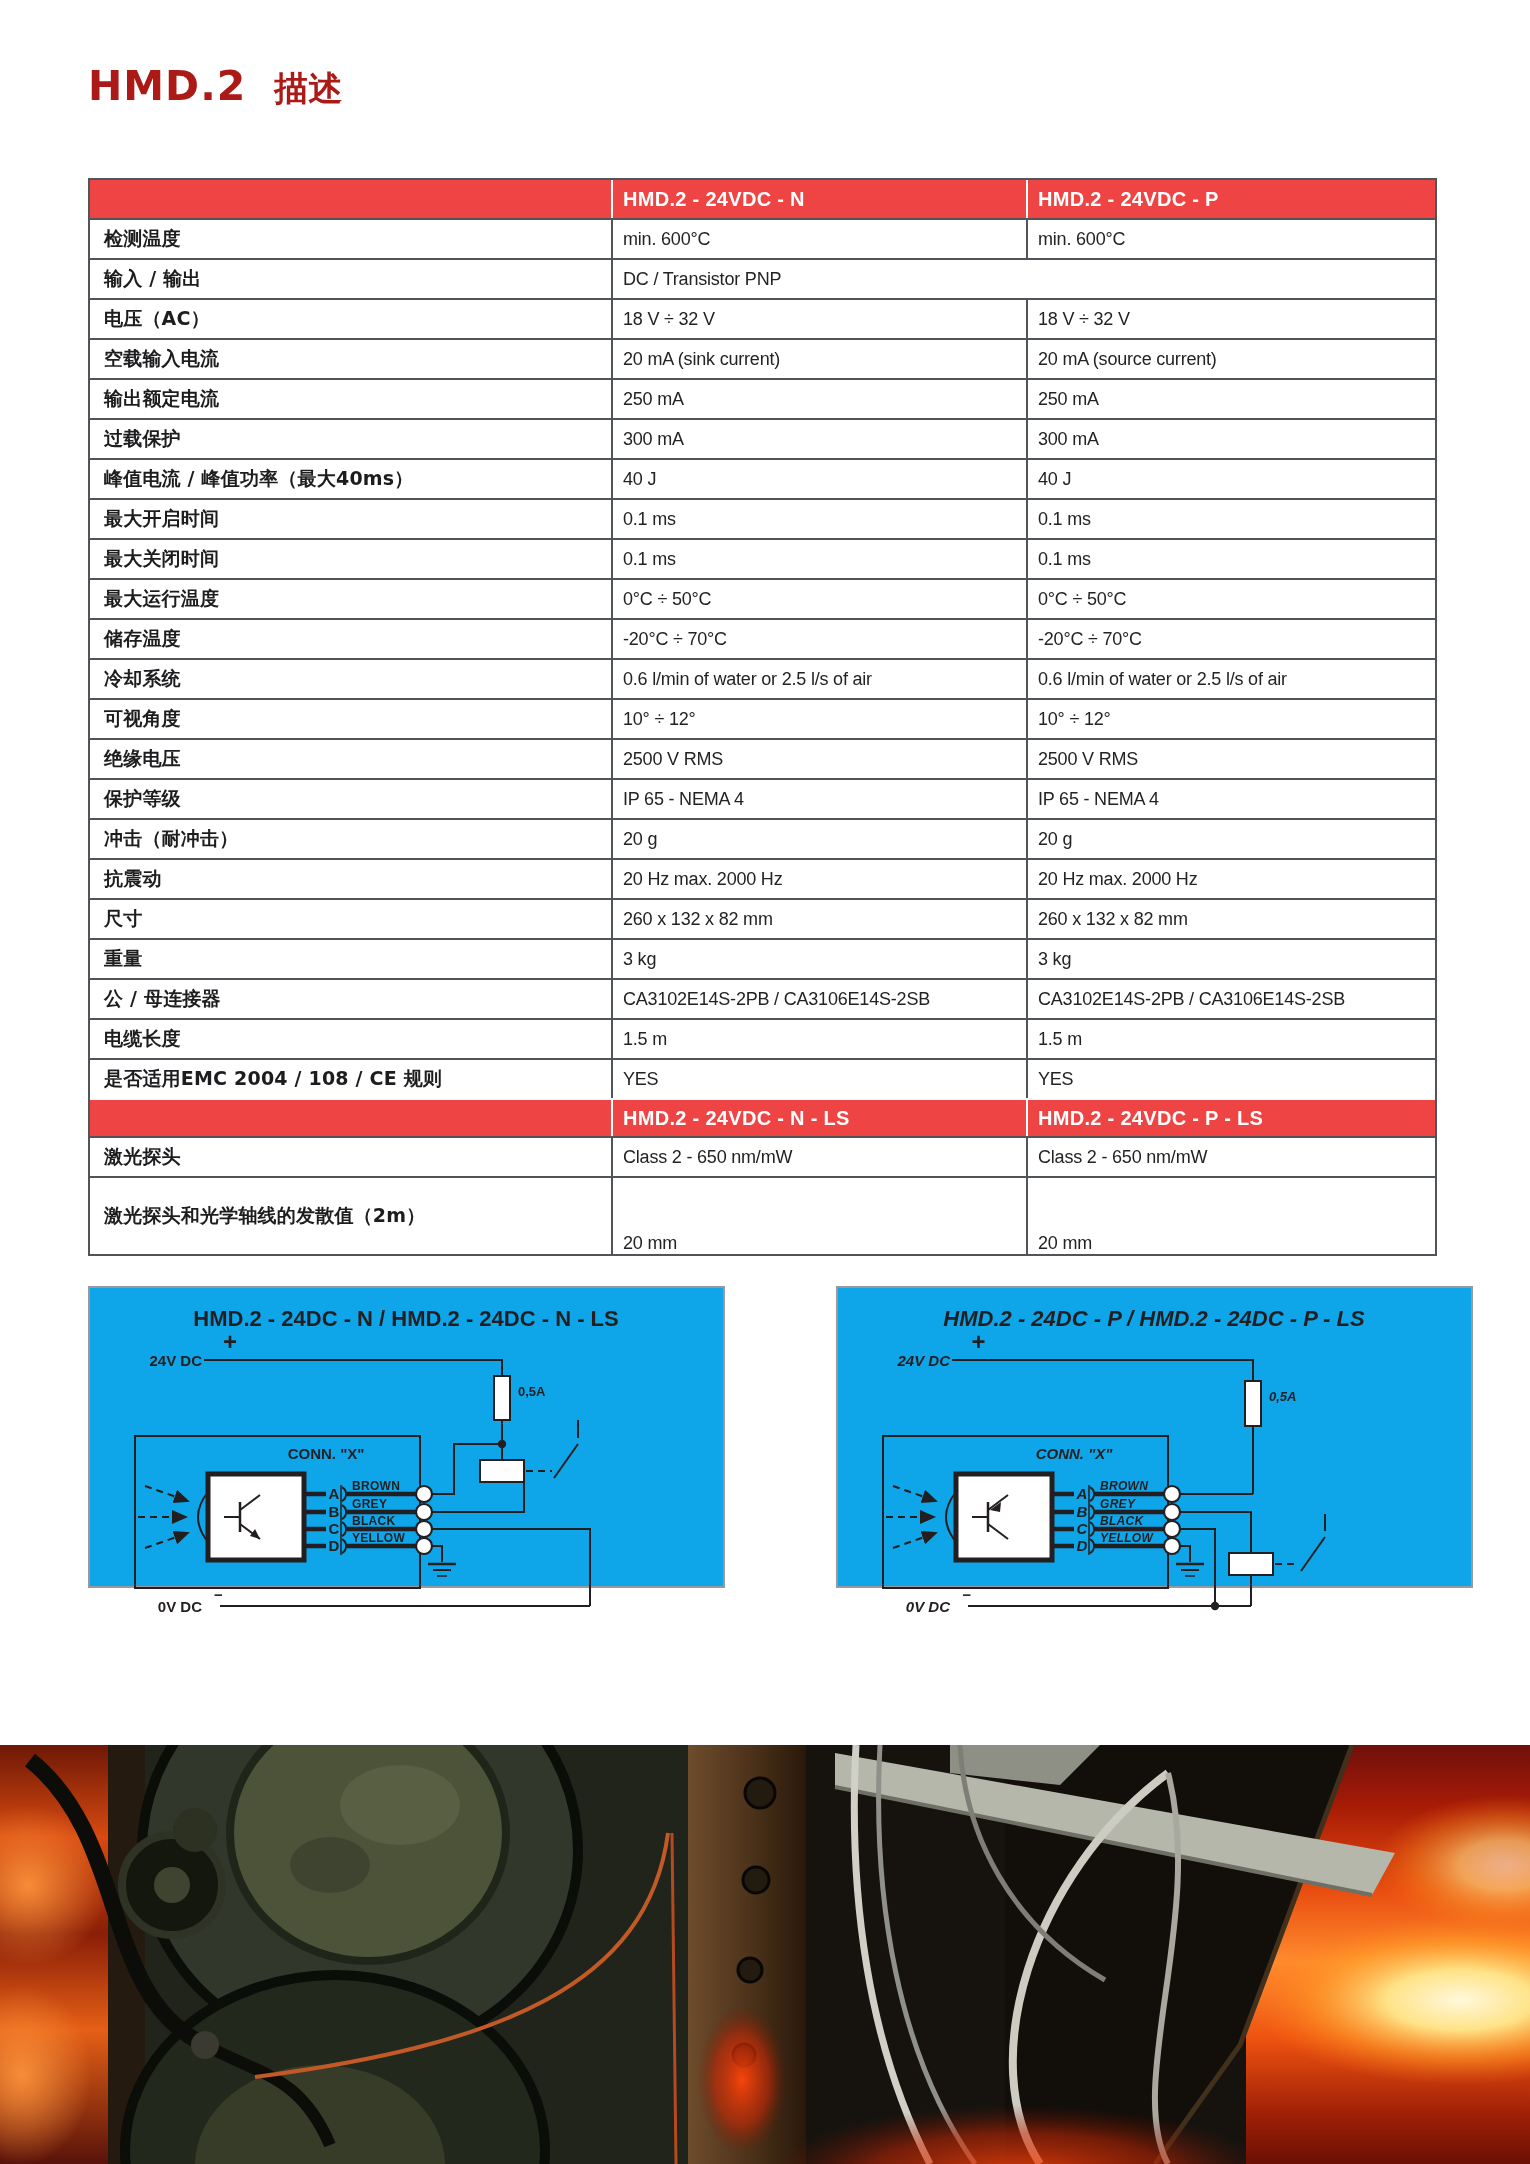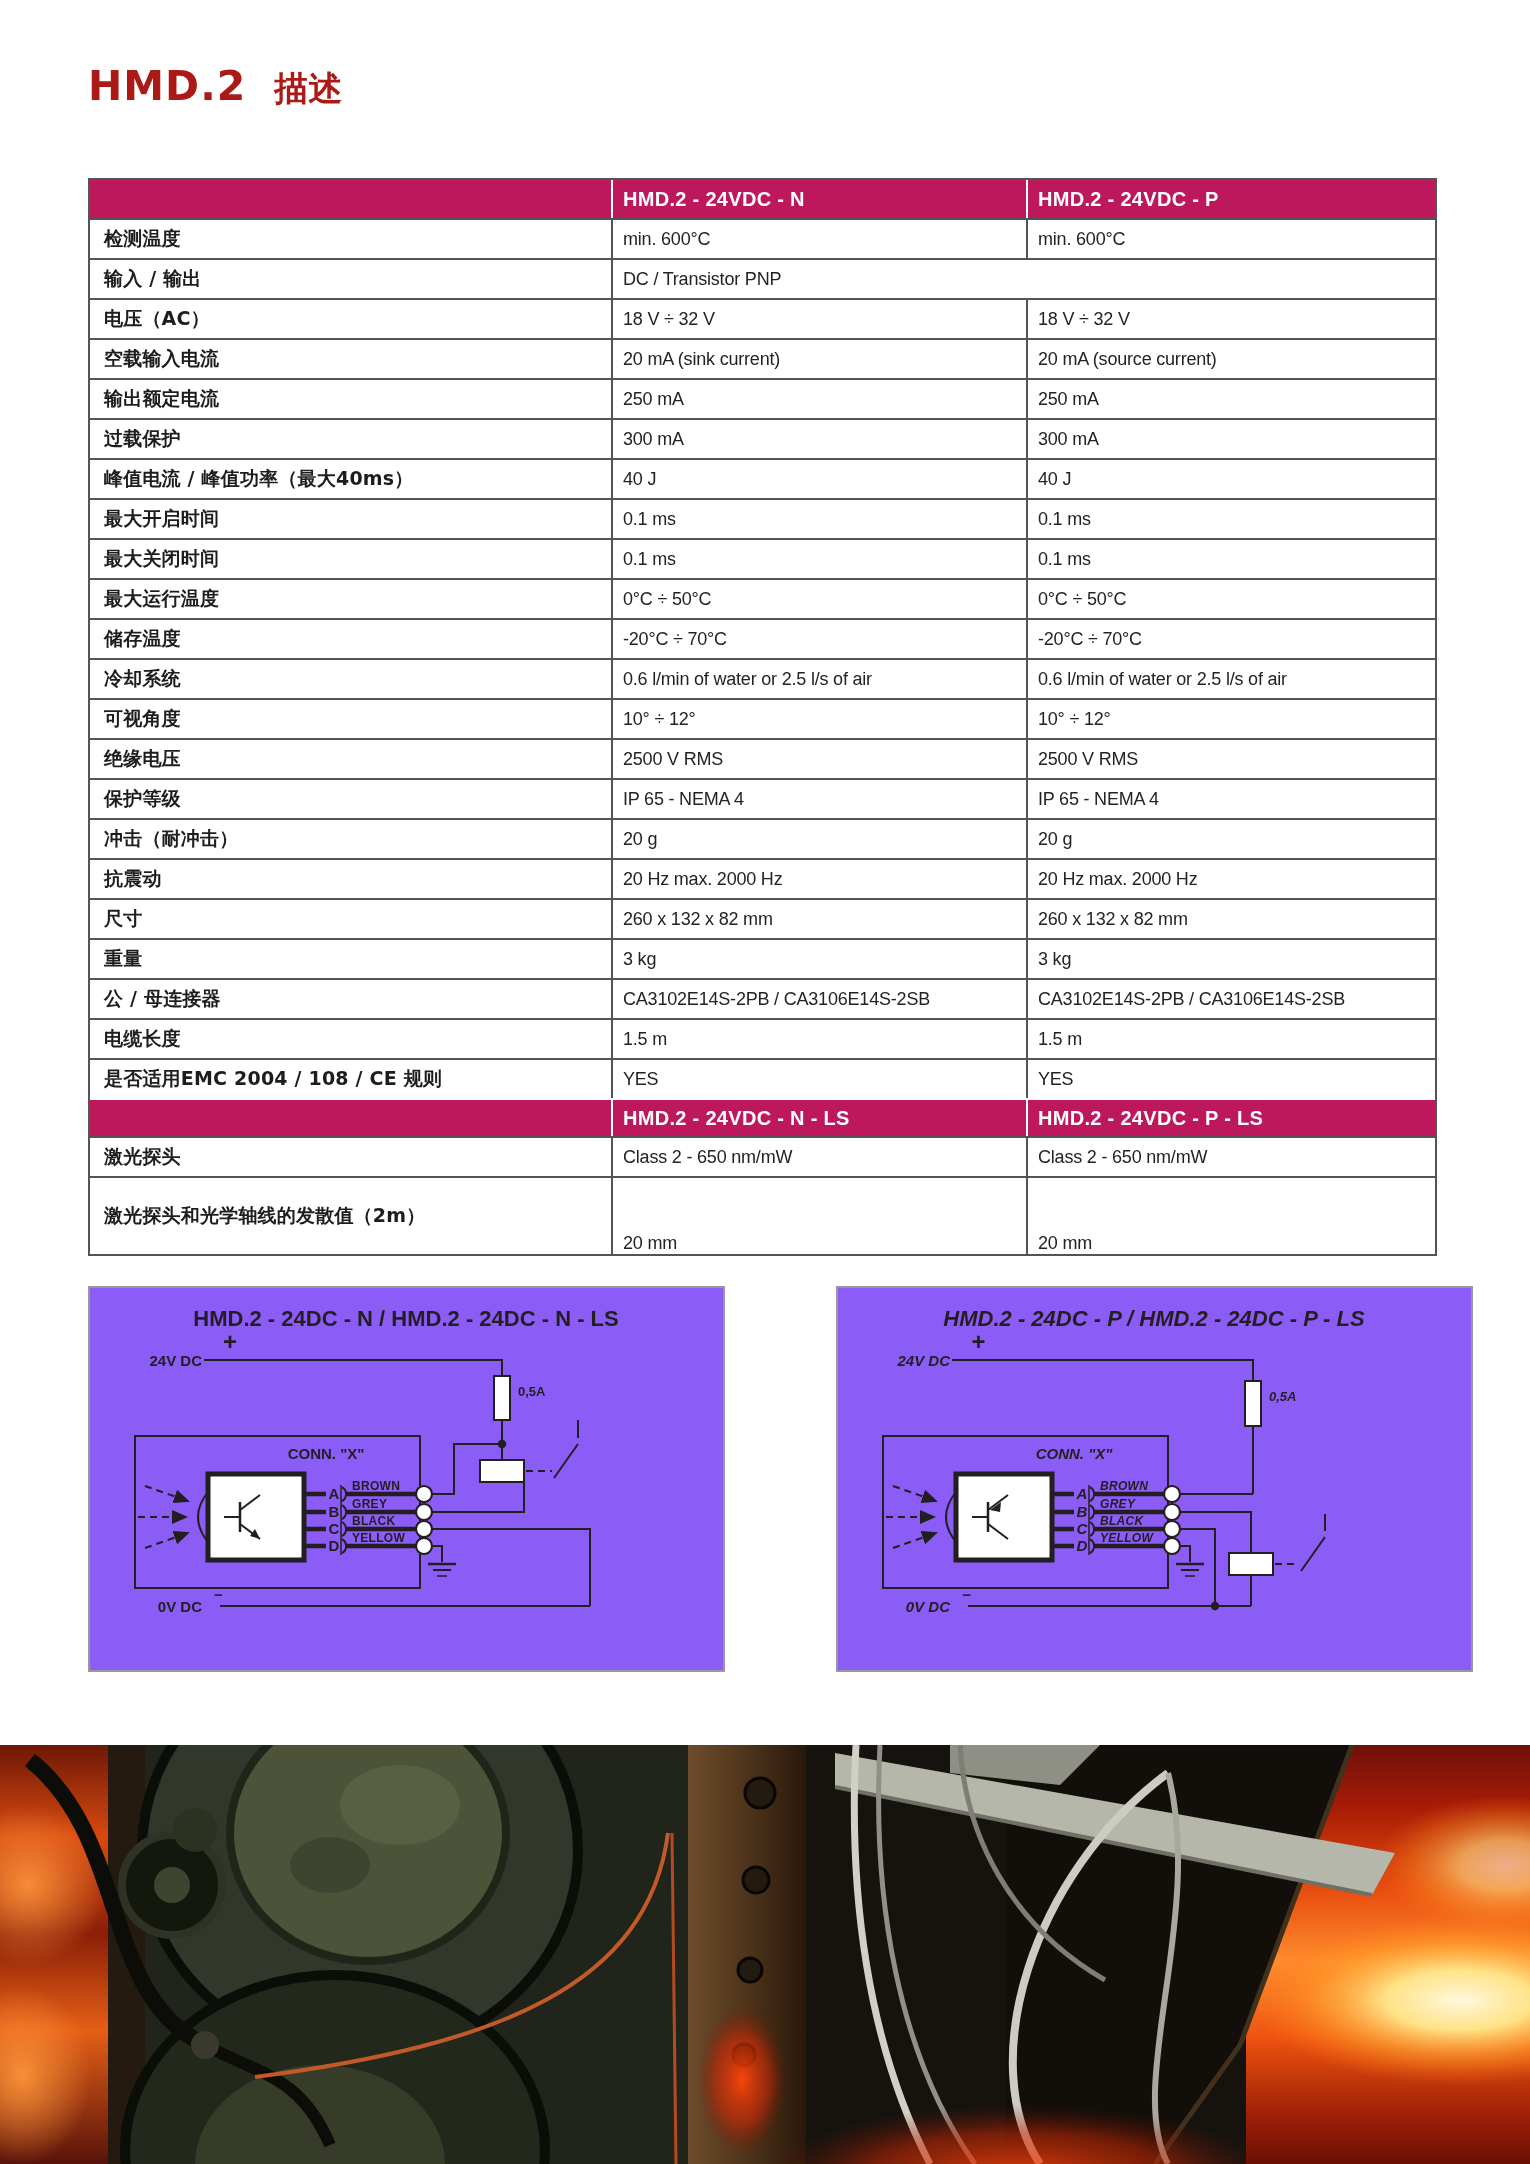--- a/index.html
+++ b/index.html
@@ -11,36 +11,36 @@
   .page-title .model{font-family:"DejaVu Sans","Liberation Sans",sans-serif;
        font-weight:800;font-size:41px;letter-spacing:1px;}
   .page-title .suffix{font-family:"DejaVu Sans","Liberation Sans",sans-serif;
        font-weight:800;font-size:34px;margin-left:28px;}
 
   
   .spec{position:absolute;left:88px;top:178px;width:1349px;
         border:2px solid #515458;box-sizing:border-box;background:#fff;}
   .t-row{display:grid;grid-template-columns:521px 415px 1fr;height:40px;
          border-top:2px solid #515458;box-sizing:border-box;}
-  .t-row.head{height:38px;background:#be185d;border-top:2px solid #fdfdfd;}
+  .t-row.head{height:38px;background:#ef4444;border-top:2px solid #fdfdfd;}
   .t-row.head:first-child{border-top:none;}
   .t-row.tall{height:78px;}
   .lc{display:flex;align-items:center;padding-left:14px;
       font-family:"DejaVu Sans","Liberation Sans",sans-serif;
       font-weight:bold;font-size:19px;letter-spacing:.2px;}
   .vc{display:flex;align-items:center;padding-left:10px;
       border-left:2px solid #515458;font-size:18px;letter-spacing:-.2px;color:#232326;}
   .t-row.tall .vc{align-items:flex-end;padding-top:11px;}
   .head .lc{padding-left:14px;}
   .head .vc{border-left:2px solid #ffffff;color:#ffffff;font-weight:bold;
             font-size:20px;letter-spacing:.3px;font-family:"Liberation Sans",sans-serif;}
 
   
-  .diag{position:absolute;top:1286px;width:637px;height:386px;box-sizing:border-box;
-        border:2px solid #97999c;background:#8b5cf6;}
+  .diag{position:absolute;top:1286px;width:637px;height:302px;box-sizing:border-box;
+        border:2px solid #97999c;background:#0ea5e9;}
   .diag.left{left:88px;} .diag.right{left:836px;font-style:italic;}
   .diag svg{display:block;}
   .w2{stroke:#231f20;stroke-width:2;fill:none;}
   .w25{stroke:#231f20;stroke-width:2.5;fill:none;}
   .w45{stroke:#231f20;stroke-width:4.5;fill:none;}
   .thin{stroke:#231f20;stroke-width:1.5;fill:none;}
   .dash{stroke-dasharray:7 5;}
   .fuse{fill:#ffffff;stroke:#231f20;stroke-width:2;}
   .relay{fill:#ffffff;stroke:#231f20;stroke-width:2;}
   .term{fill:#ffffff;stroke:#231f20;stroke-width:2.2;}

